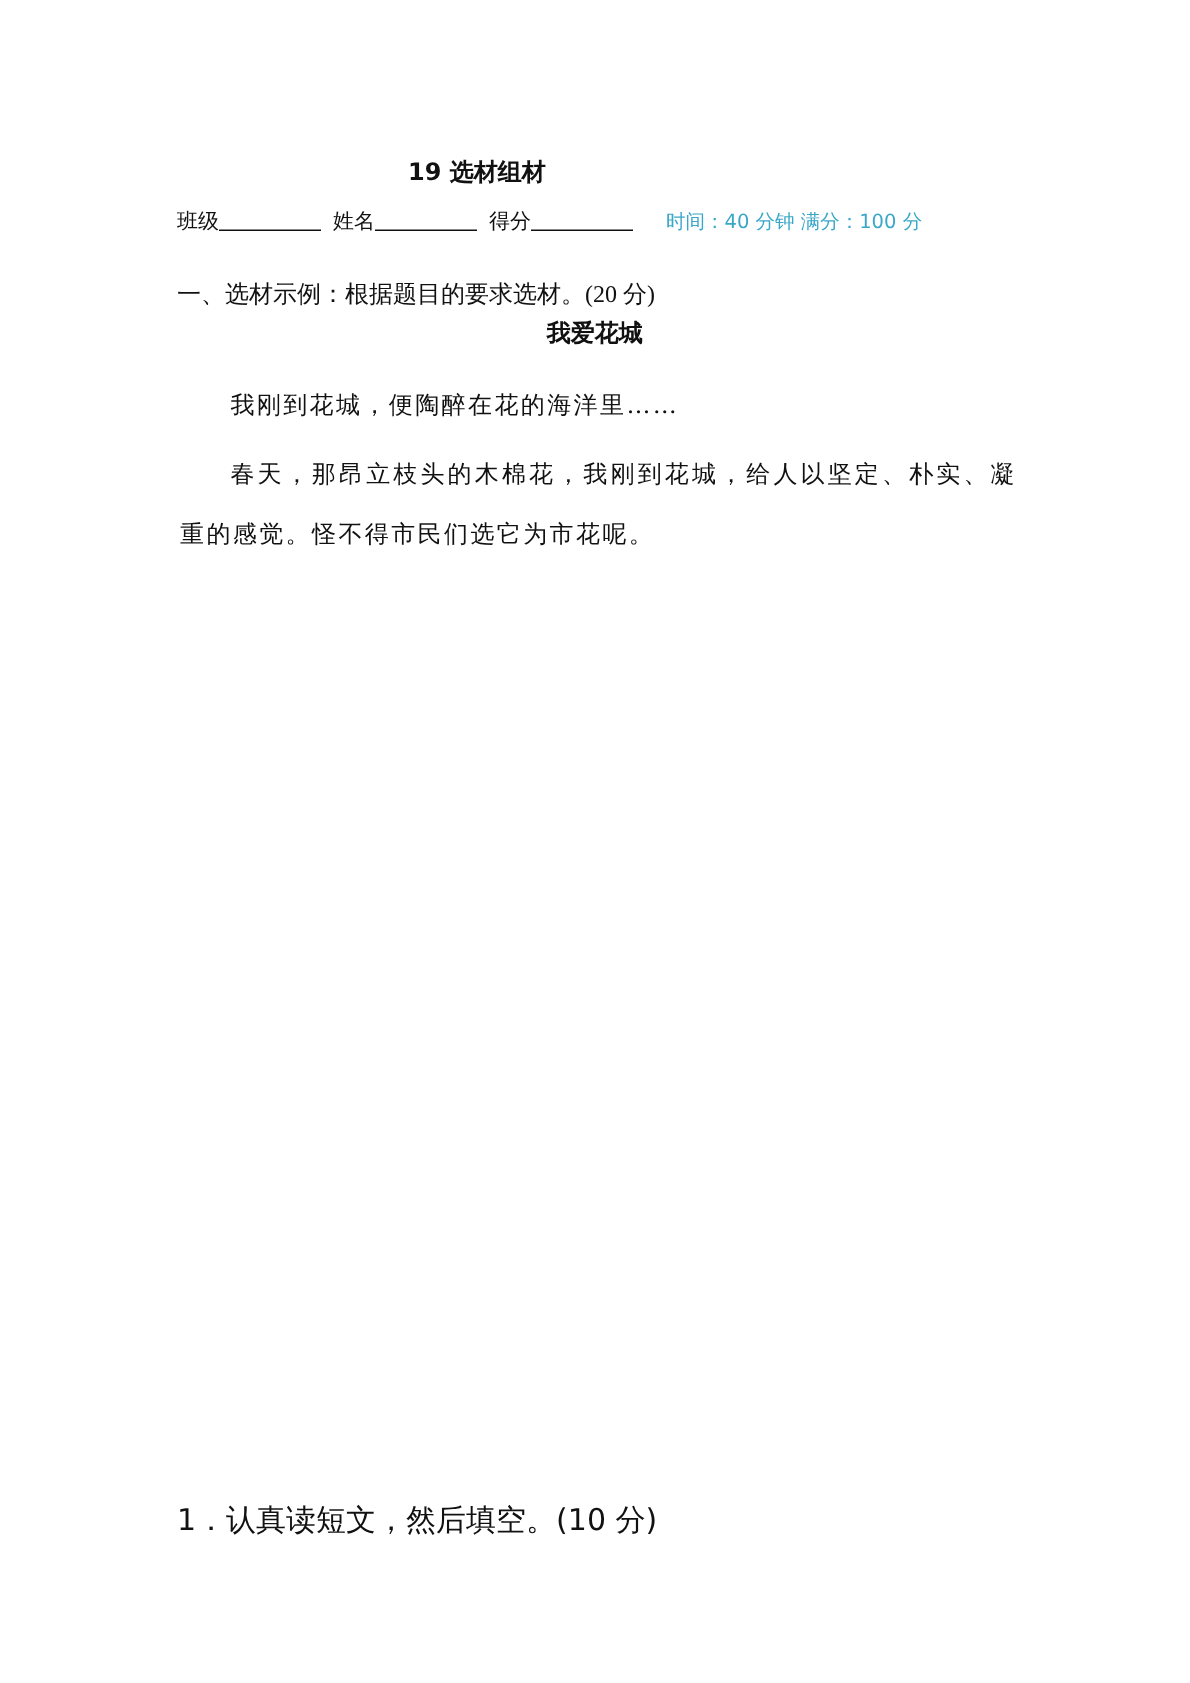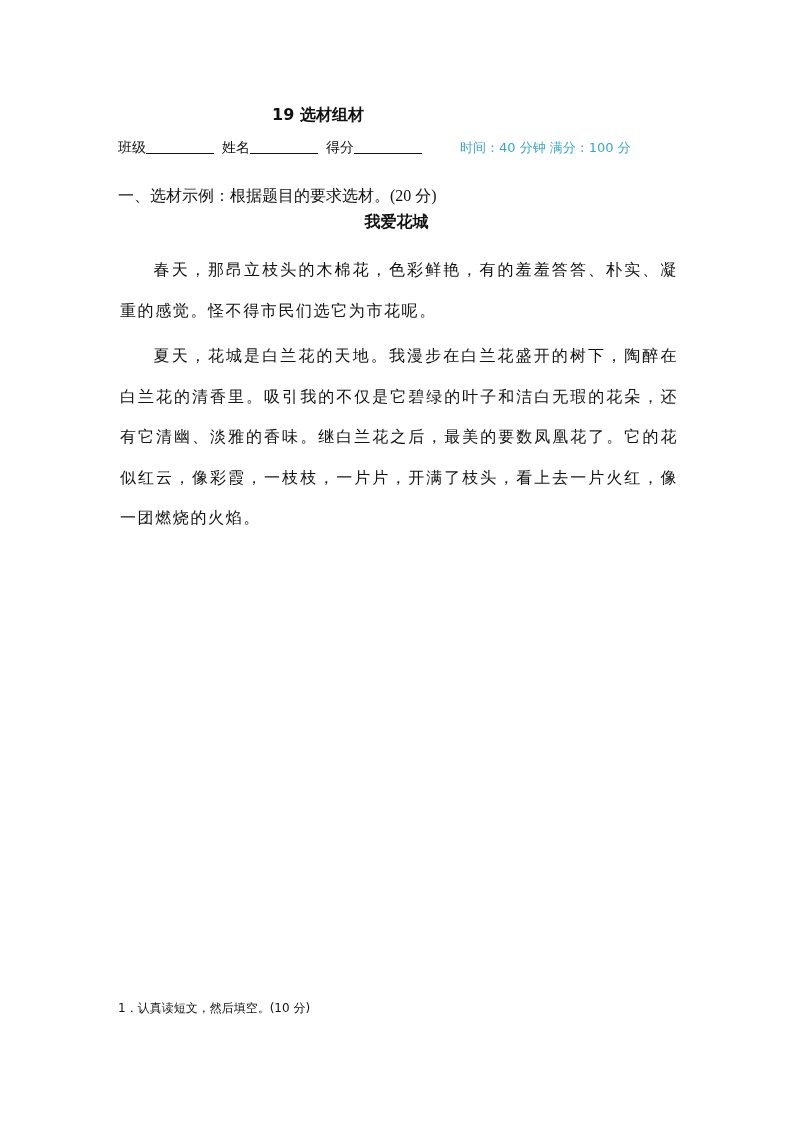--- a/index.html
+++ b/index.html
@@ -2,28 +2,28 @@
 <html><head>
   <meta charset="utf-8">
   <style>
     html, body { margin:0; padding:0; background:#fff; }
     body { width:793px; height:1122px; position:relative; overflow:hidden;
       font-family: "DejaVu Serif", "Liberation Serif", serif; color:#111; }
     .title { position:absolute; top:105px; left:0; width:636px; text-align:center;
       font-family:"DejaVu Sans","Liberation Sans",sans-serif; font-weight:bold; font-size:16px; }
     .meta { position:absolute; top:139px; left:118px; width:560px; font-size:14px; display:flex; align-items:flex-start; white-space:nowrap; }
     .meta .blank { display:inline-block; border-bottom:1px solid #111; width:68px; height:14px; margin-right:8px; }
-    .meta .info { margin-left:30px; color:#3aa7c9; font-family:"DejaVu Sans","Liberation Sans",sans-serif; font-size:13px; }
+    .meta .info { margin-left:14px; color:#3aa7c9; font-family:"DejaVu Sans","Liberation Sans",sans-serif; font-size:13px; }
     .section { position:absolute; top:173px; left:118px; font-size:16px; font-family:"DejaVu Sans","Liberation Sans",sans-serif;margin-top:13px; }
     .section .pts { font-family:"Liberation Serif", serif; }
     .essay-title { position:absolute; top:212px; left:0; width:793px; text-align:center; box-sizing:border-box;
       font-family:"DejaVu Sans","Liberation Sans",sans-serif; font-weight:bold; font-size:16px; }
     .body { position:absolute; top:250px; left:120px; width:558px; font-size:16px; line-height:40.5px; letter-spacing:1.6px; text-align:justify; }
     .body p { margin:0 0 5px 0; text-indent:2.1em; }
-    .q { position:absolute; top:1000px; left:118px; font-size:12px; font-family:"DejaVu Sans","Liberation Sans",sans-serif; }
+    .q { position:absolute; top:1000px; left:118px; font-size:20px; font-family:"DejaVu Sans","Liberation Sans",sans-serif; }
   </style>
 </head>
 <body>
 
 <div class="title">19  选材组材</div>
 
 <div class="meta">
   <span>班级</span>
   <span class="blank"></span>
   <span>姓名</span>
@@ -33,19 +33,19 @@
   <span class="info">时间：40 分钟  满分：100 分</span>
 </div>
 
 <div class="section">
   <span>一、选材示例：根据题目的要求选材。</span><span class="pts">(20 分)</span>
 </div>
 
 <div class="essay-title">我爱花城</div>
 
 <div class="body">
-  <p>春天，那昂立枝头的木棉花，色彩鲜艳，有的羞羞答答、朴实、凝重的感觉。怪不得市民们选它为市花呢。</p>
-  <p>夏天，花城是白兰花的天地。我漫步在白兰花盛开的树下，陶醉在白兰花的清香里。吸引我的不仅是它碧绿的叶子和洁白无瑕的花朵，还有它清幽、淡雅的香味。继白兰花之后，最美的要数凤凰花了。它的花似红云，像彩霞，一枝枝，一片片，开满了枝头，看上去一片火红，像一团燃烧的火焰。</p>
+  <p>我刚到花城，便陶醉在花的海洋里……</p>
+  <p>春天，那昂立枝头的木棉花，我刚到花城，给人以坚定、朴实、凝重的感觉。怪不得市民们选它为市花呢。</p>
 </div>
 
 <div class="q">
   <span>1．认真读短文，然后填空。</span><span>(10 分)</span>
 </div>
 
 </body></html>

